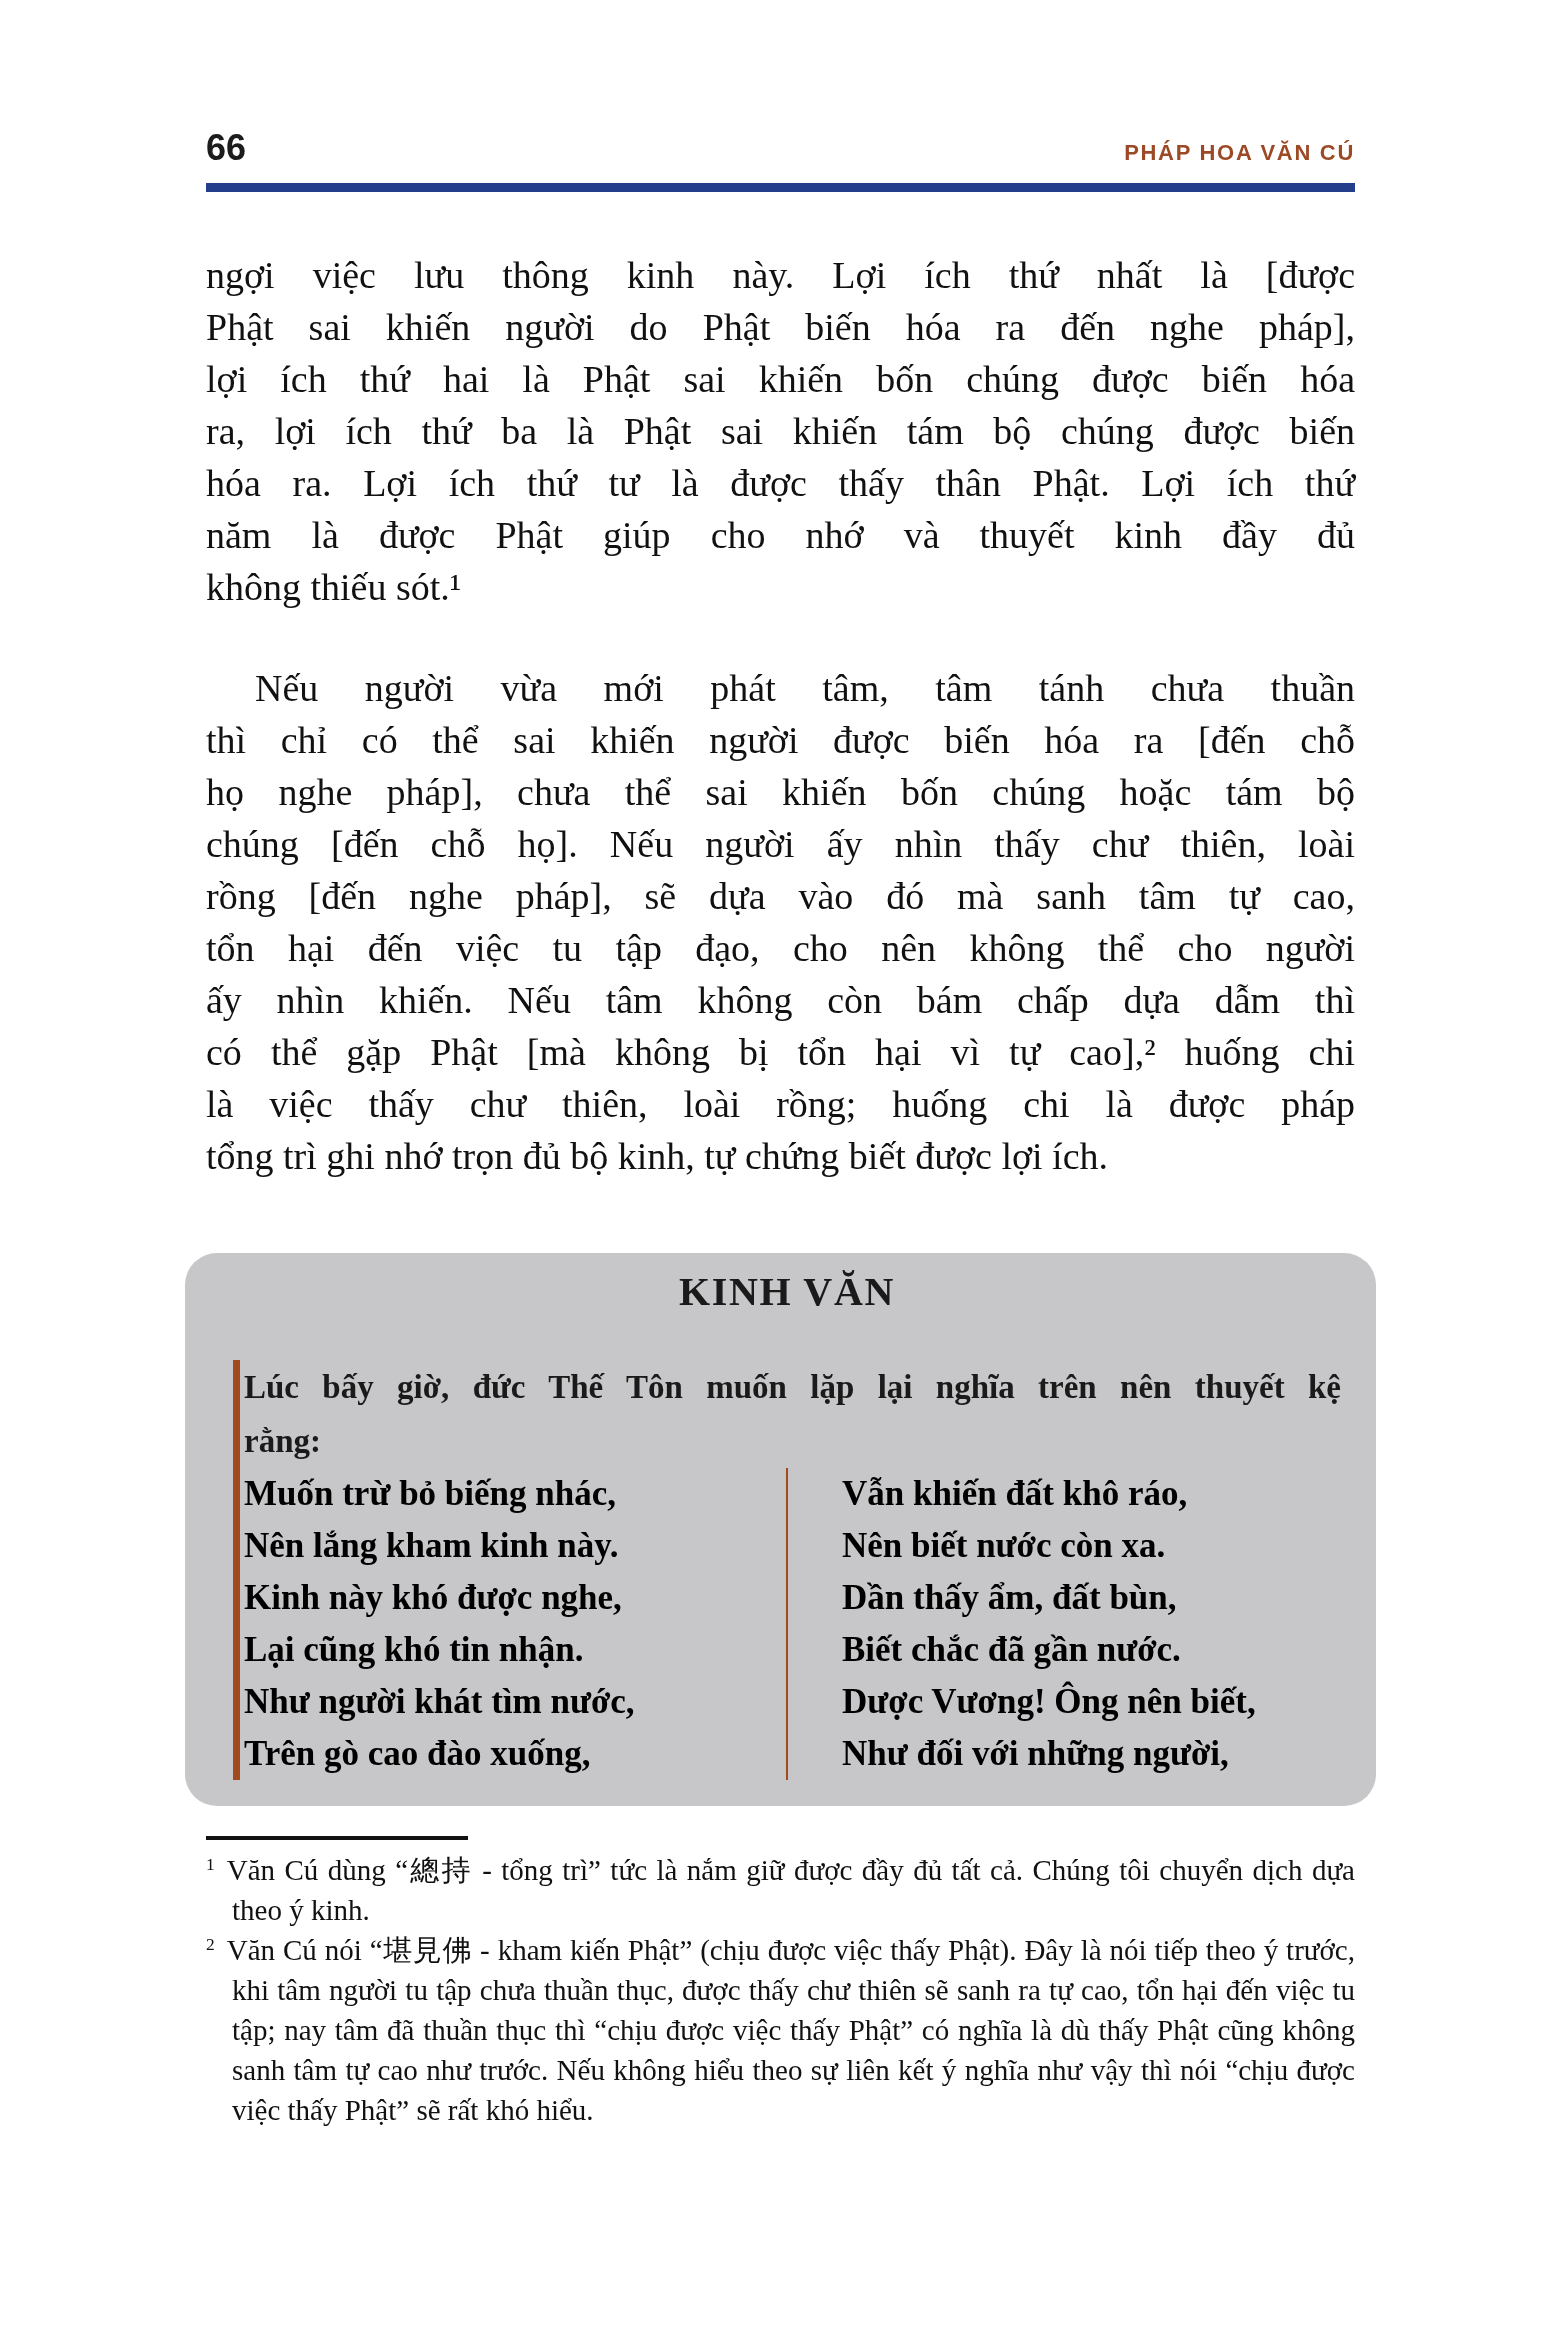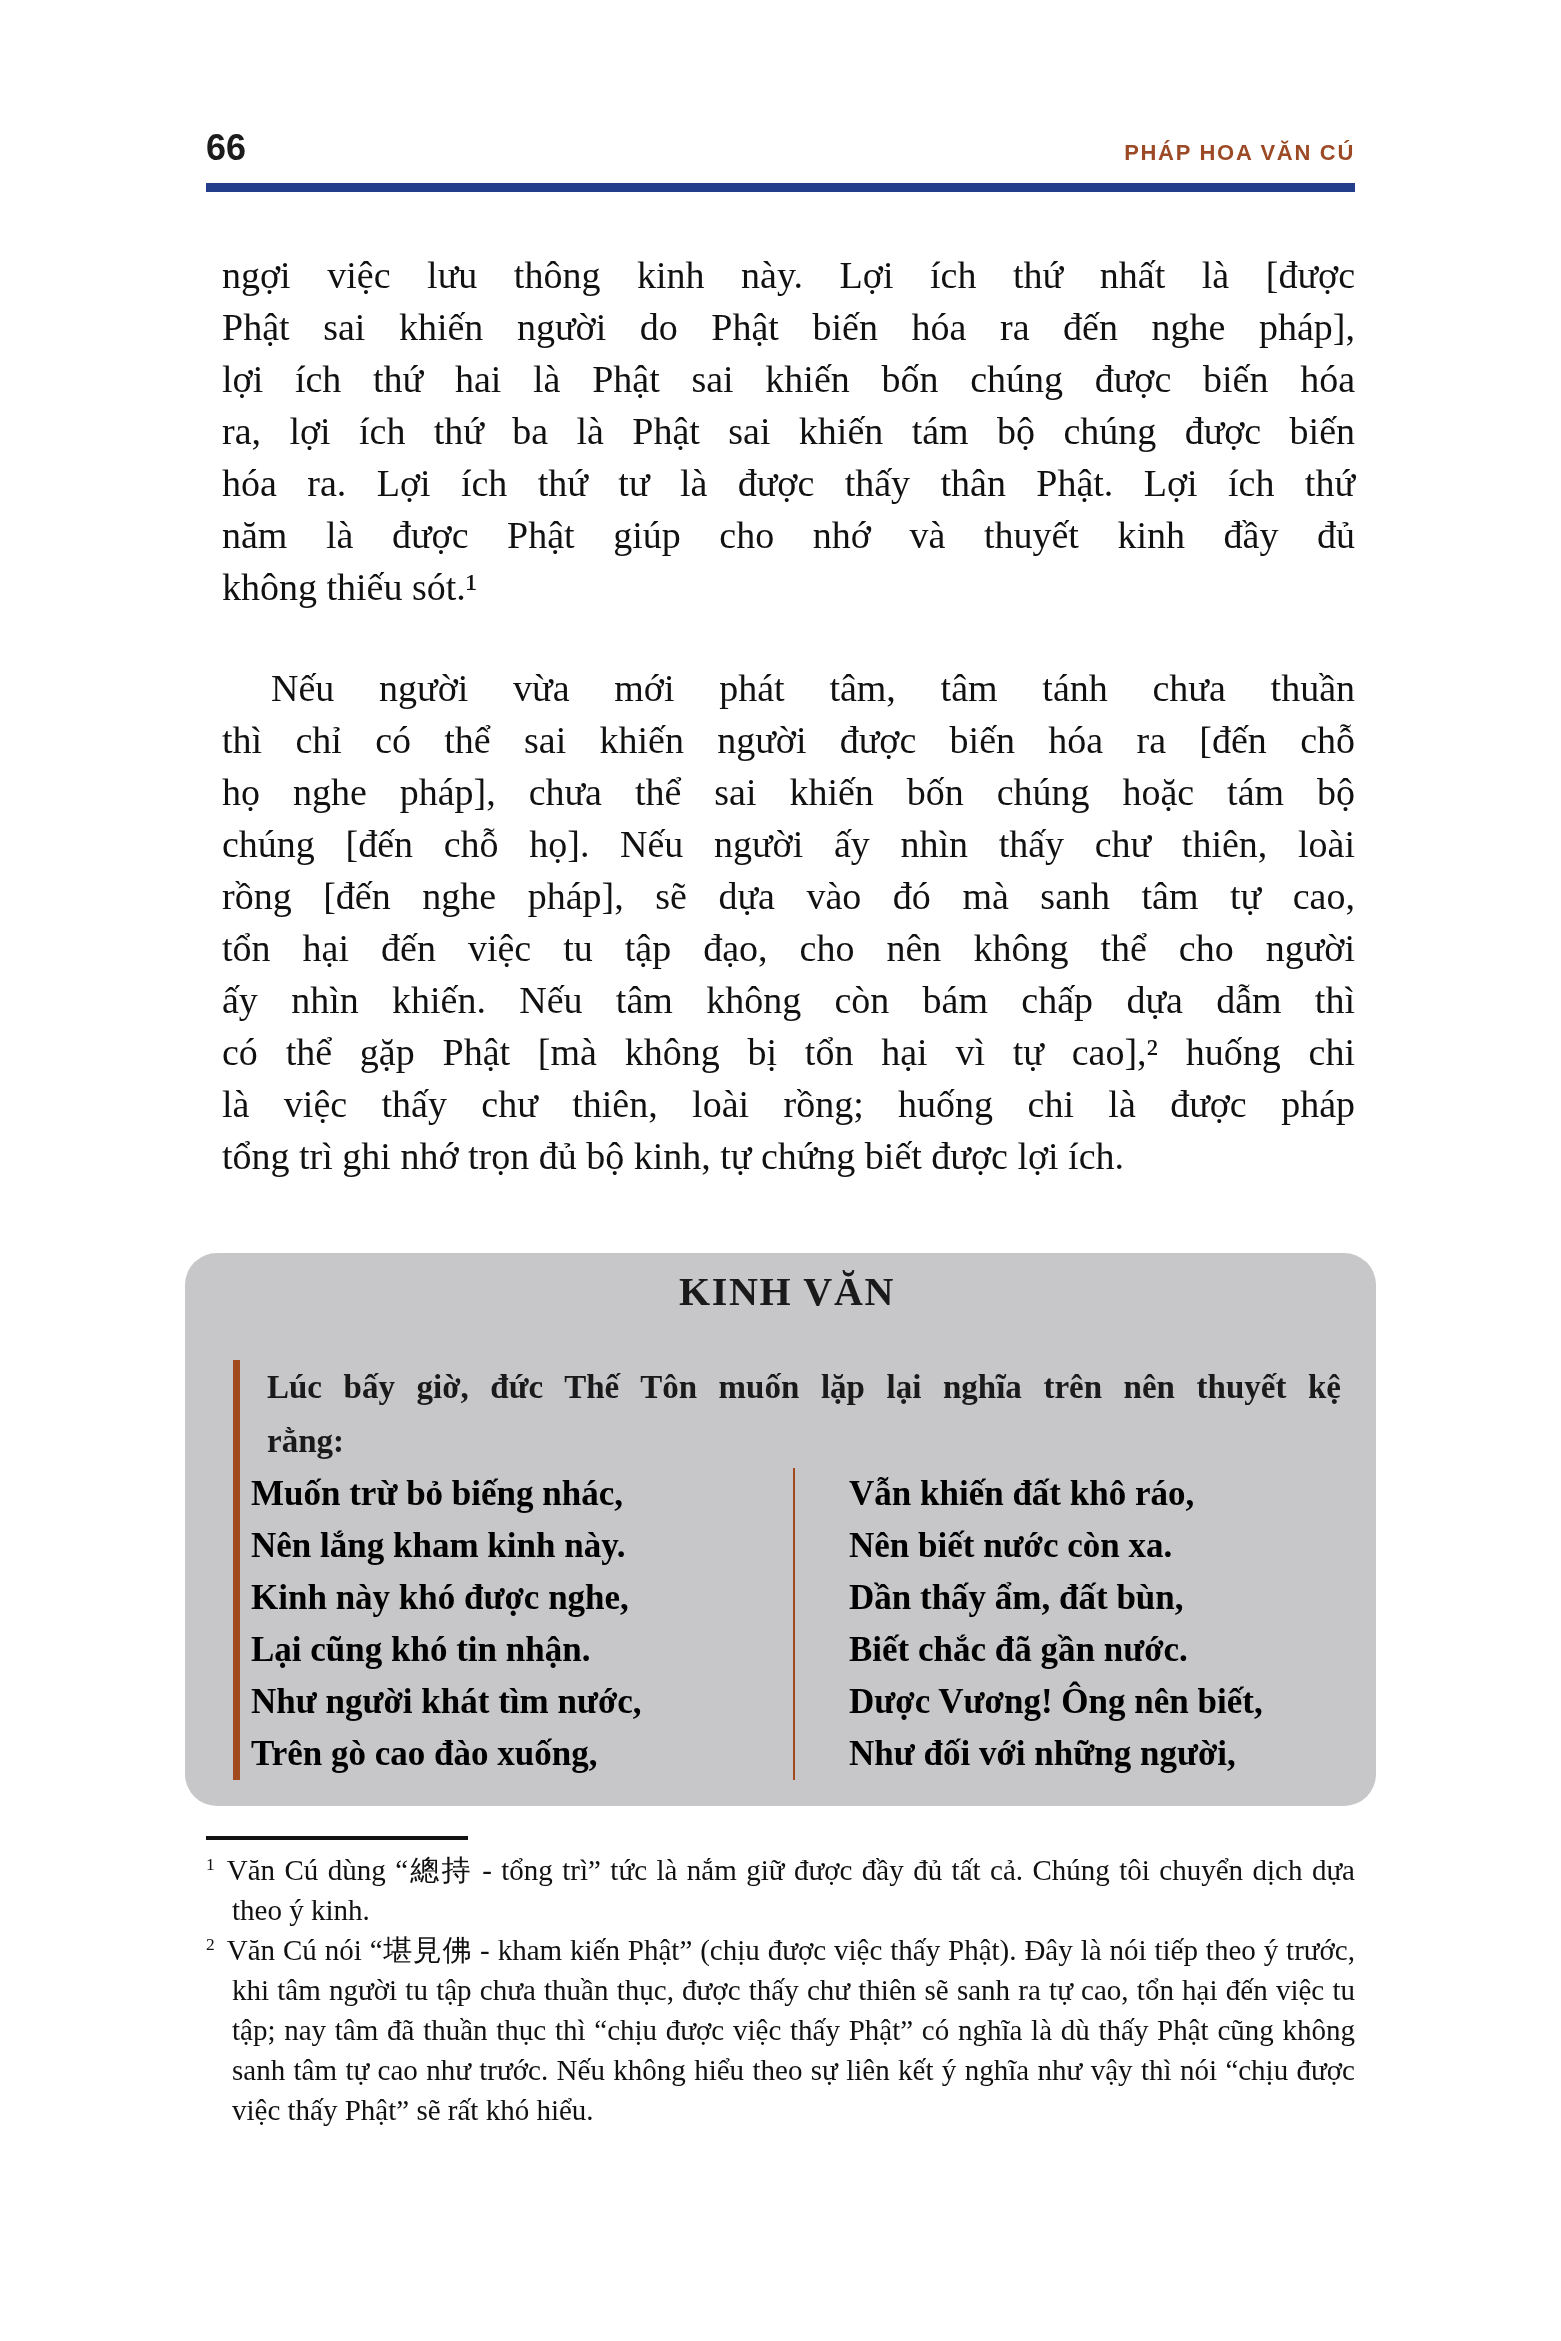--- a/index.html
+++ b/index.html
@@ -18,41 +18,41 @@
     display: flex; justify-content: space-between; align-items: baseline;
     font-family: "Liberation Sans", sans-serif; font-weight: bold;
   }
   .page-number { font-size: 36px; color: #1c1c1c; }
   .running-title { font-size: 22px; letter-spacing: 1.7px; }
   .header-rule { height: 8.7px; margin-top: 14px; }
   
   .body-text { margin-top: 57px; }
   .bline {
     font-size: 38px; line-height: 52px;
-    text-align: justify; text-align-last: justify; margin-left: 16px;
+    text-align: justify; text-align-last: justify;
   }
   .bline.is-last { text-align-last: left; }
   .para2 { margin-top: 49px; }
   .para2 div.bline:first-of-type { text-indent: 49px; }
   
   .kinh-box {
     margin: 71px -21px 0 -21px;
     background: #c7c7c9;
     border-radius: 32px;
     box-sizing: border-box;
     padding: 15.6px 35px 26px 48px;
   }
   .kinh-title {
     text-align: center; font-weight: bold;
     font-size: 40px; letter-spacing: 1.7px; color: #1a1a1a;
   }
   .quote {
     margin-top: 45px;
     border-left: 7.8px solid;
-    padding-left: 11px;
+    padding-left: 4px;
   }
   .intro .bline { font-weight: bold; font-size: 33px; line-height: 54px; color:#1a1a1a; }
   .verse-columns { display: flex; }
   .verse-col-left { flex: 0 0 542px; }
   .verse-col-right { flex: 1 1 auto; border-left: 2.6px solid; padding-left: 54px; }
   .verse-line {
     font-weight: bold; font-size: 35px; line-height: 52px;
     white-space: nowrap; color: #000000;
   }
   

